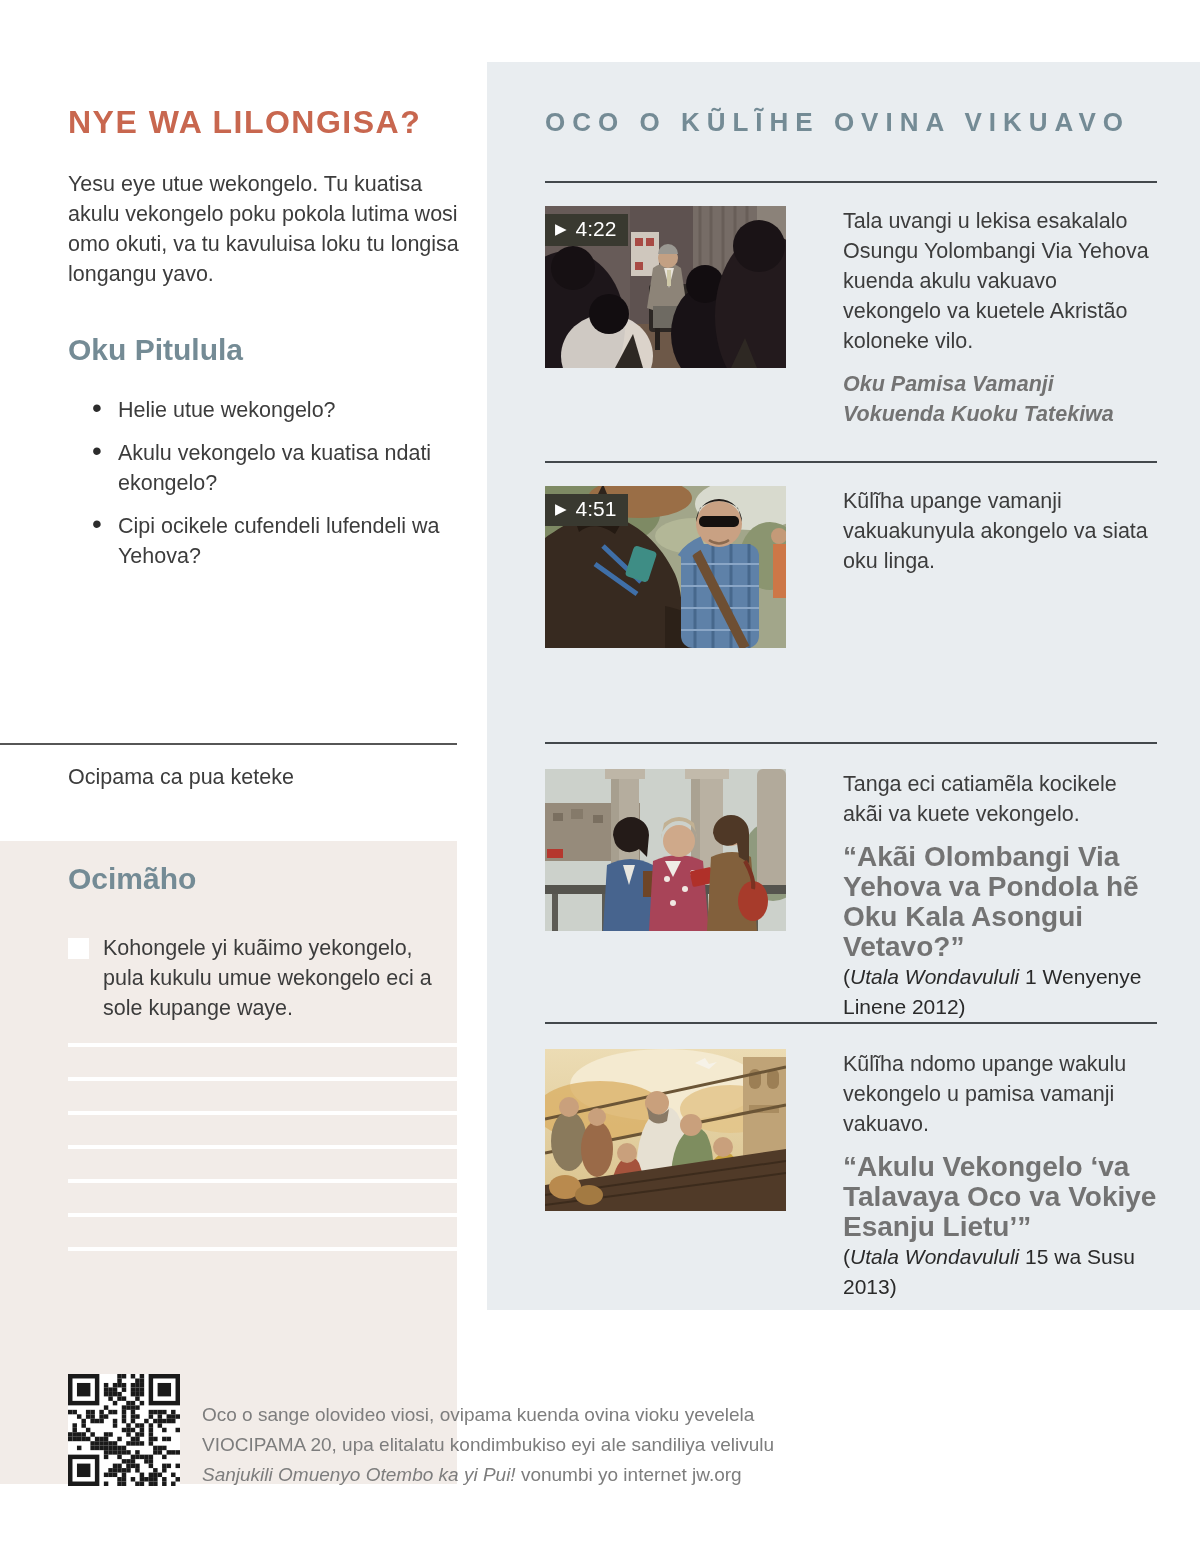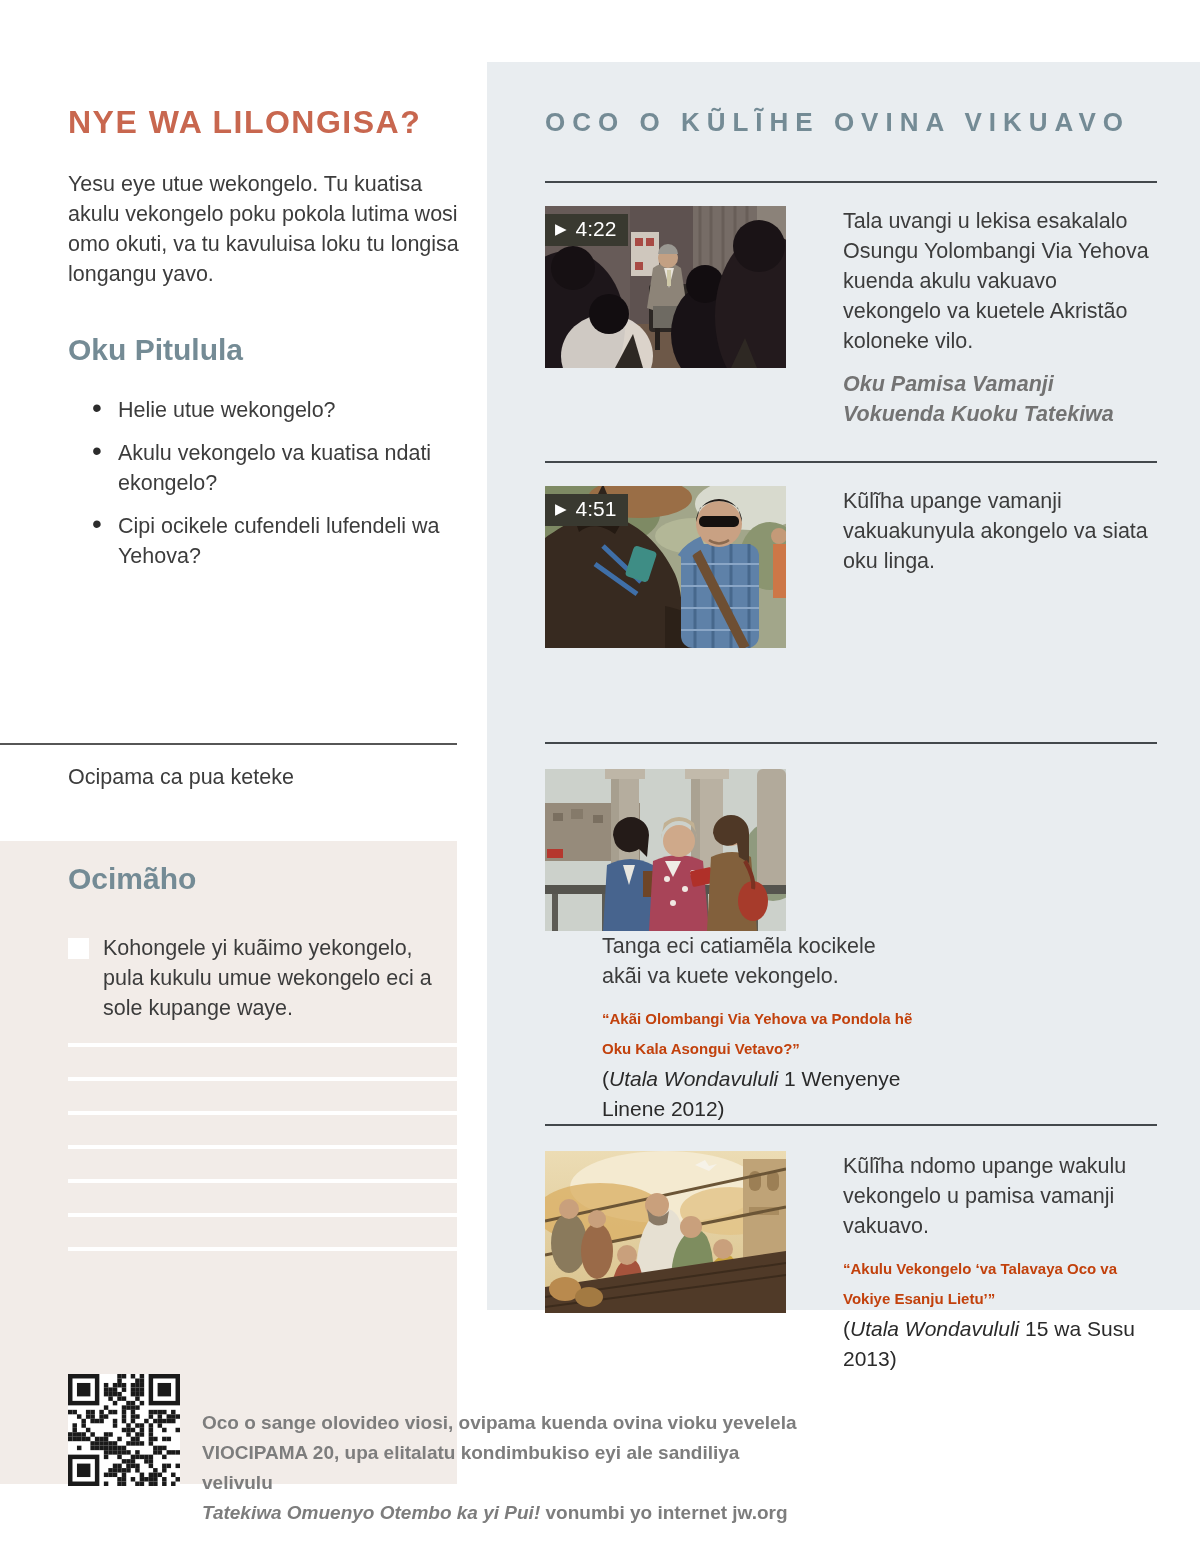--- a/index.html
+++ b/index.html
@@ -56,60 +56,60 @@
   .check-label { font-size:21.5px; line-height:30px; color:#3c3c3c; }
   .writing-lines { margin:20px 0 0 68px; }
   .writing-lines .wline {
     width:389px; height:4px; background:#ffffff; margin-bottom:30px;
   }
 
   
   .footer { position:absolute; left:68px; top:1372px; display:flex; }
   .qr { flex:none; width:112px; height:112px; margin-top:2px; }
   .footer-text {
-    margin-left:22px; margin-top:36px; width:600px;
-    font-size:19px; line-height:30px; color:#7d7d7d; font-weight:bold;
+    margin-left:22px; margin-top:28px; width:600px;
+    font-size:19px; line-height:30px; color:#7d7d7d; font-weight:normal;
   }
   .footer-text .it { font-style:italic; }
 
   
   .right-panel {
     position:absolute; left:487px; top:62px; width:713px; height:1248px;
     background:#e9edf0; padding:0 43px 0 58px;
   }
   .right-heading {
     margin-top:41px; font-size:26px; line-height:38px; font-weight:bold;
     letter-spacing:7px; color:#748b95; white-space:nowrap;
   }
   .sep { border-top:2px solid #43484c; margin-top:0; }
   .sep.first { margin-top:40px; }
   .media-row { display:flex; margin-top:23px; }
   .media-row.r1 { min-height:255px; }
   .media-row.r2 { min-height:256px; }
-  .media-row.r3 { min-height:251px; margin-top:25px;flex-direction:column; }
+  .media-row.r3 { min-height:251px; margin-top:25px; }
   .media-row.r4 { min-height:240px; margin-top:25px; }
   .thumb {
     flex:none; position:relative; width:241px; height:162px; overflow:hidden;
     background:#888;
   }
   .thumb svg { display:block; width:241px; height:162px; }
   .badge {
     position:absolute; left:0; top:8px; background:#393930; color:#ffffff;
     padding:3px 12px 5px 10px; font-size:21px; display:flex; align-items:center;
   }
   .badge .play { font-size:15px; margin-right:9px; }
   .media-text { margin-left:57px; width:315px; }
   .desc { font-size:21.5px; line-height:30px; color:#3c3c3c; }
   .ref {
     margin-top:13px; font-size:21.5px; line-height:30px;
     font-weight:bold; font-style:italic; color:#737373;
   }
   .mtitle {
-    margin-top:13px; font-size:15px; line-height:30px;
-    font-weight:bold; color:#c2410c;
+    margin-top:13px; font-size:28px; line-height:30px;
+    font-weight:bold; color:#737373;
   }
   .source { font-size:21px; line-height:30px; color:#2a2a2a; }
   .source .it { font-style:italic; }
 </style>
 </head>
 <body>
 
 <div class="page">
 
   <div class="left-col">
@@ -552,17 +552,17 @@
           <rect x="81" y="0" width="31.5" height="31.5" fill="#1a1a1a"></rect>
           <rect x="85.5" y="4.5" width="22.5" height="22.5" fill="#ffffff"></rect>
           <rect x="90" y="9" width="13.5" height="13.5" fill="#1a1a1a"></rect>
           <rect x="0" y="81" width="31.5" height="31.5" fill="#1a1a1a"></rect>
           <rect x="4.5" y="85.5" width="22.5" height="22.5" fill="#ffffff"></rect>
           <rect x="9" y="90" width="13.5" height="13.5" fill="#1a1a1a"></rect>
         </svg></div>
     <div class="footer-text">
       <span>Oco o sange olovideo viosi, ovipama kuenda ovina vioku yevelela</span><br>
       <span>VIOCIPAMA 20, upa elitalatu kondimbukiso eyi ale sandiliya velivulu</span><br>
-      <span class="it">Tatekiwa Omuenyo Otembo ka yi Pui!</span><span> vonumbi yo internet jw.org</span>
+      <span class="it">Sanjukili Omuenyo Otembo ka yi Pui!</span><span> vonumbi yo internet jw.org</span>
     </div>
   </div>
 
 </div>
 
 </body></html>

